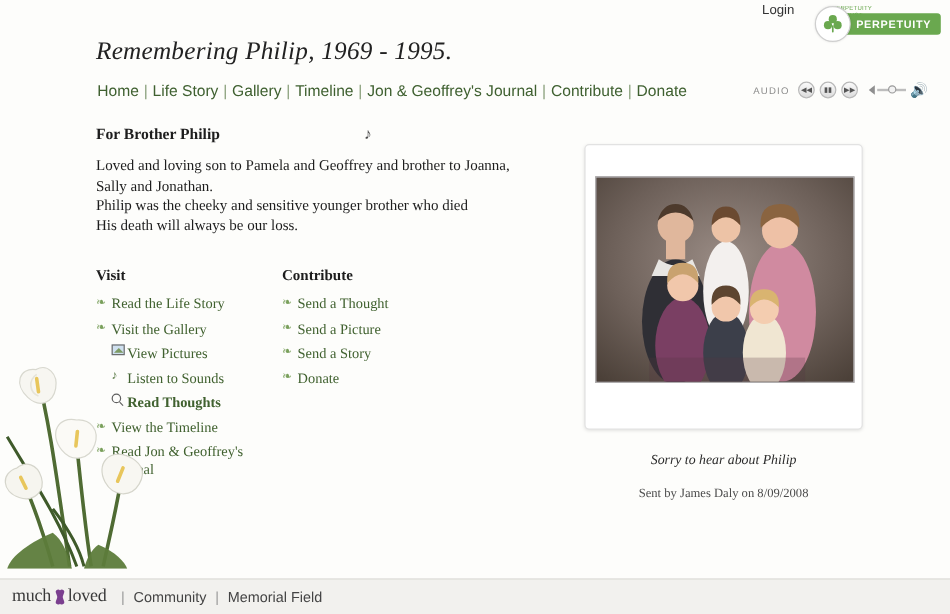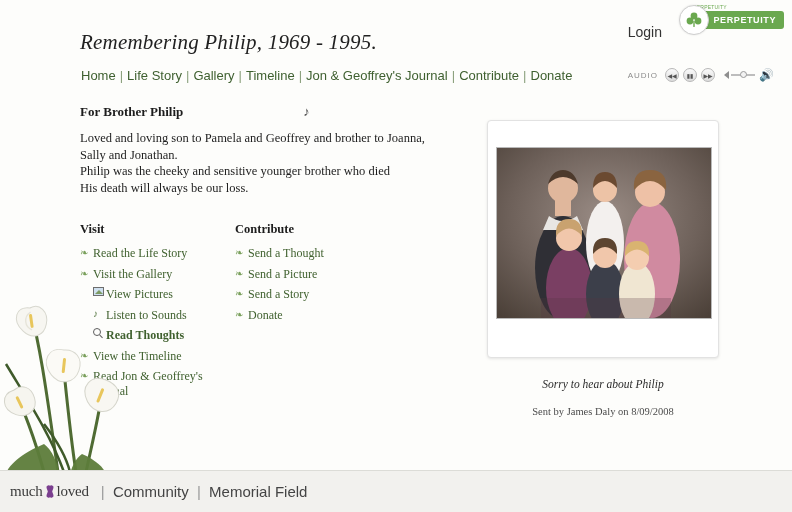--- a/index.html
+++ b/index.html
@@ -17,22 +17,22 @@
     overflow: hidden;
   }
   
   .topbar {
     position: absolute;
     top: 0; left: 0; right: 0;
     height: 38px;
   }
   .login {
     position: absolute;
-    right: 130px; top: 24px;
-    font-size: 14px;
+    right: 130px; top: 3px;
+    font-size: 11px;
     color: #333;
     text-decoration: none;
   }
   .brand {
     position: absolute;
     right: 8px; top: 5px;
     display: flex;
     align-items: center;
     gap: 0px;
   }
@@ -285,21 +285,21 @@
   .lilies {
     position: absolute;
     left: 0; bottom: 38px;
     width: 190px; height: 180px;
     pointer-events: none;
   }
   
   .footer {
     position: absolute;
     left: 0; right: 0; bottom: 0;
-    height: 42px;
+    height: 30px;
     background: #f2f1ee;
     border-top: 1px solid #dcdcd7;
     display: flex;
     align-items: center;
   }
   .footer-inner {
     display: flex;
     align-items: center;
     margin-left: 10px;
     gap: 0px;
@@ -321,21 +321,21 @@
     content:"";
     position:absolute;
     width: 4px; height: 13px;
     background: #7b3f8f;
     border-radius: 2px;
     top: 2px; left: 4px;
   }
   .ribbon::before { transform: rotate(20deg); }
   .ribbon::after { transform: rotate(-20deg); }
   .footer-links {
-    font-size: 15px;
+    font-size: 12px;
     color: #555;
     margin-left: 12px;
   }
   .footer-links a {
     color: #444;
     text-decoration: none;
     padding: 0 4px;
   }
   .footer-links .bar { color: #9a9a9a; }
 </style>

